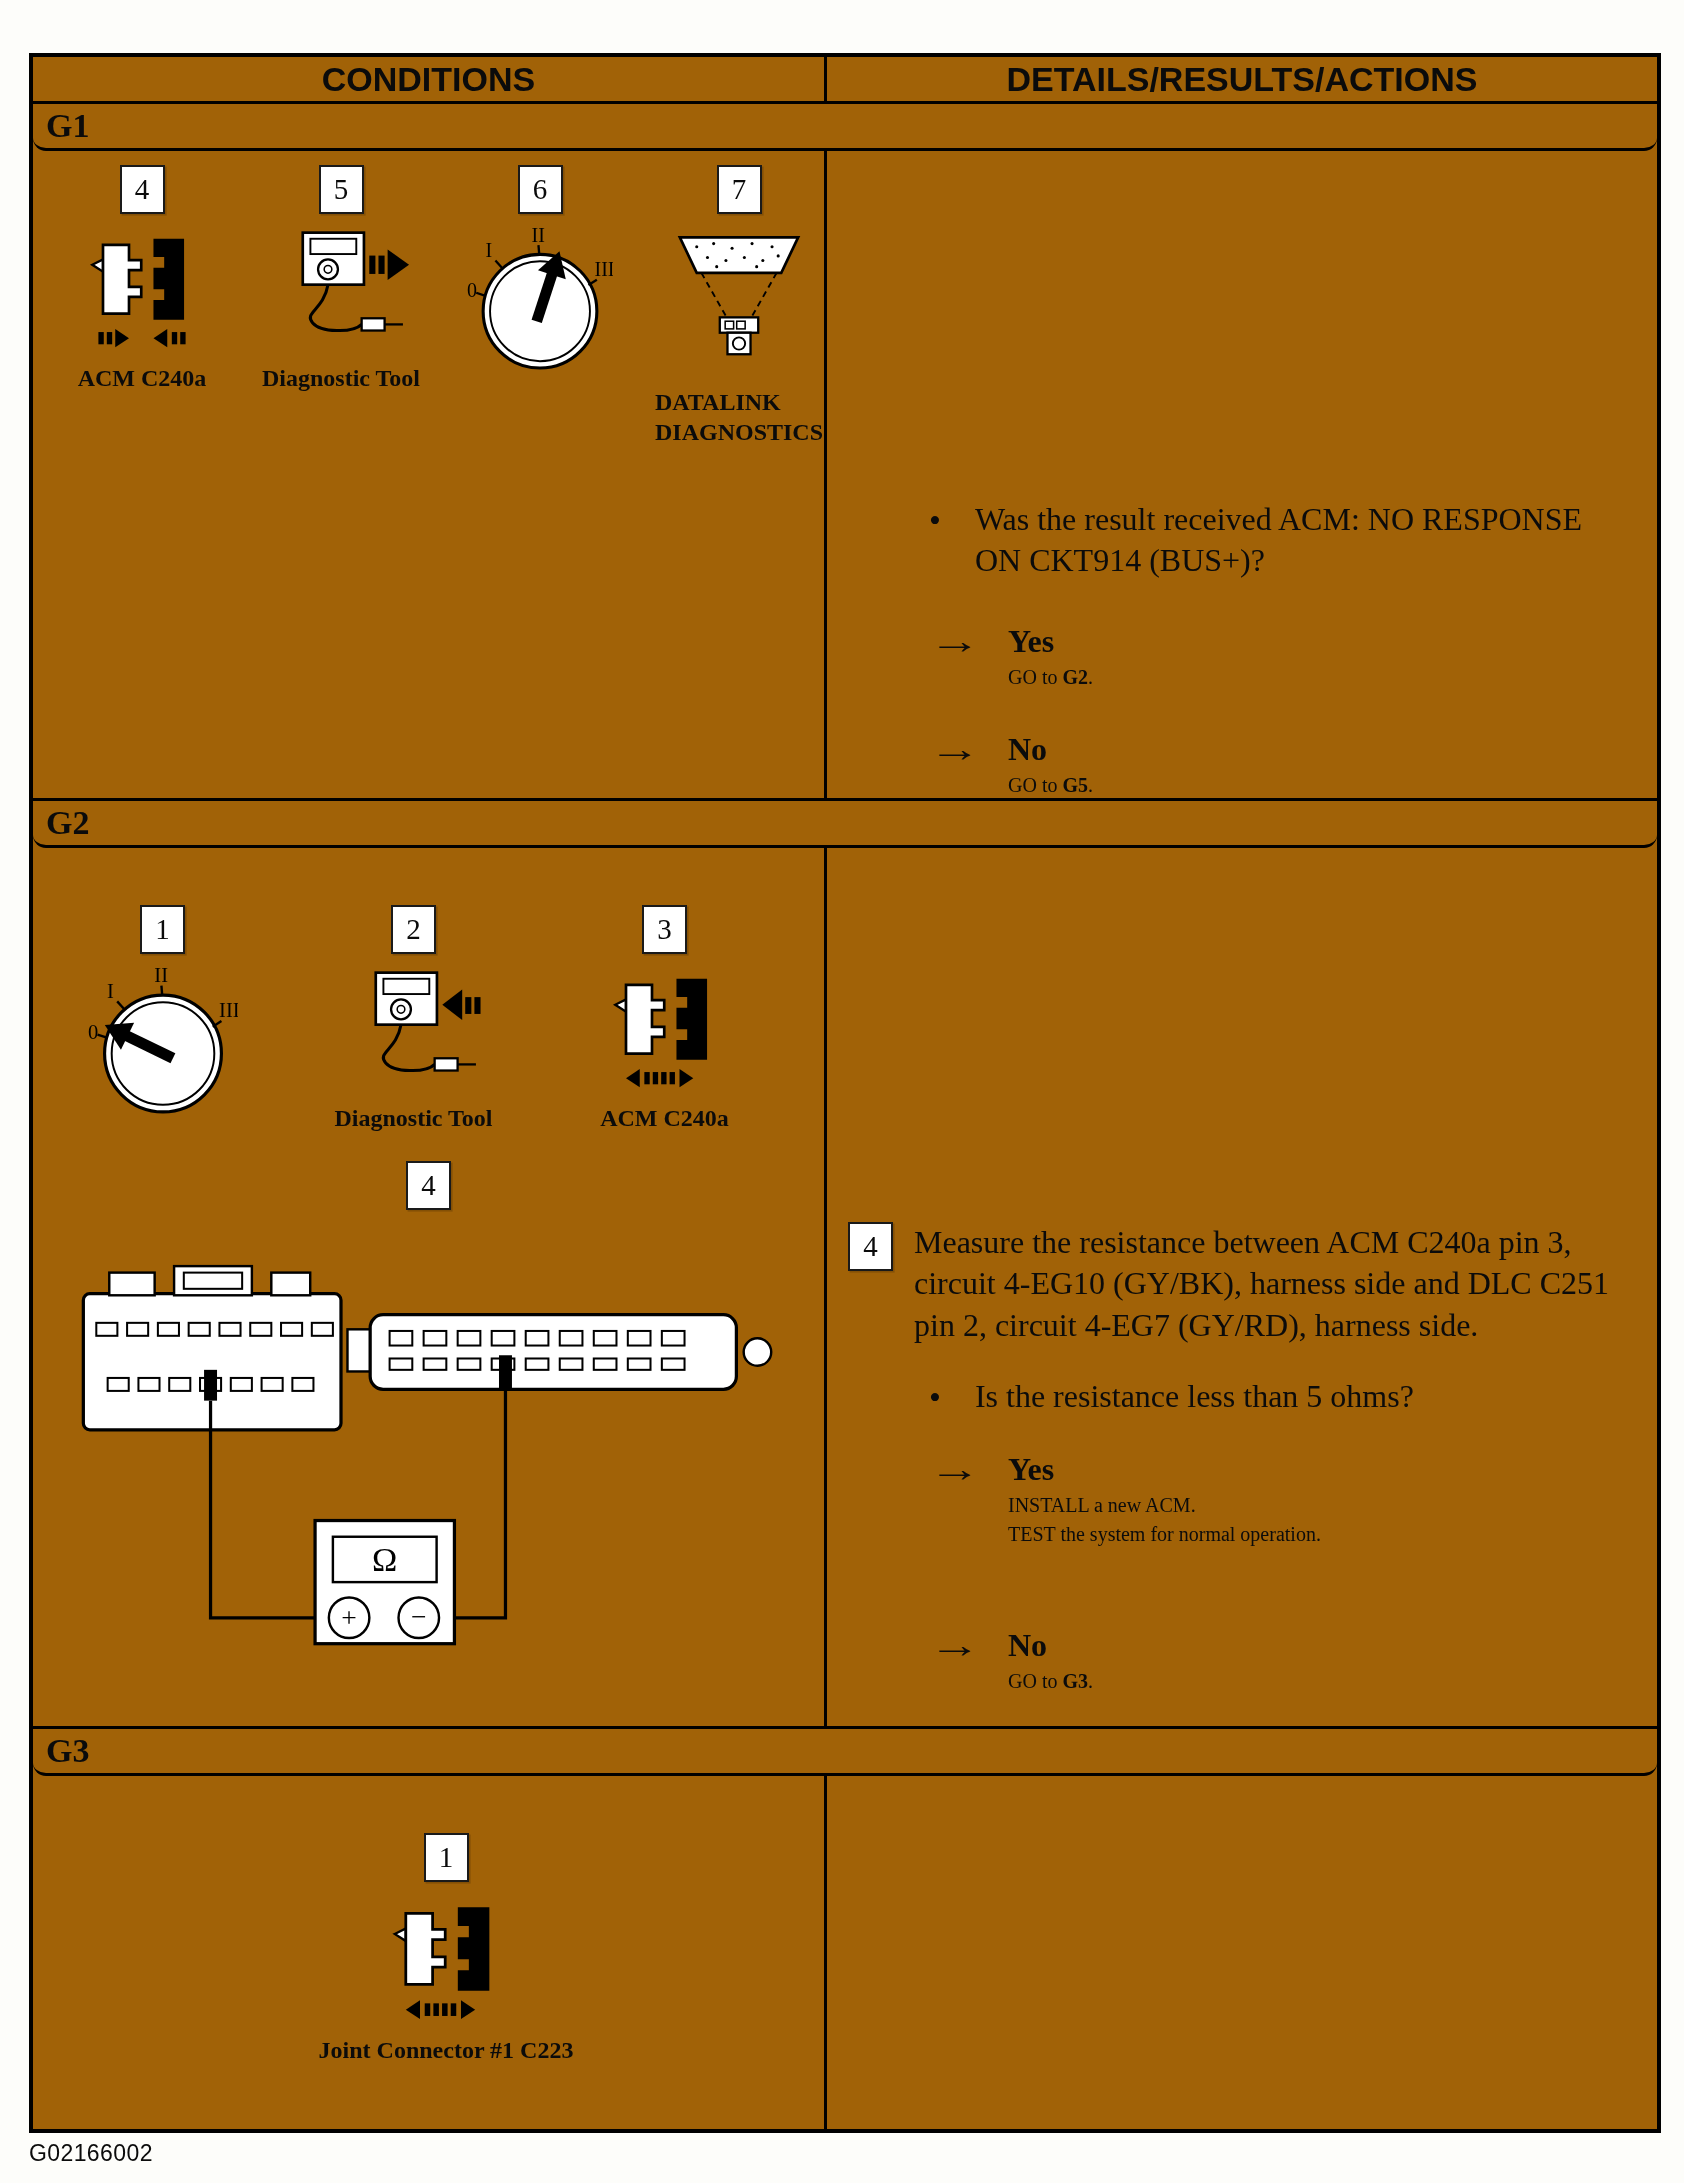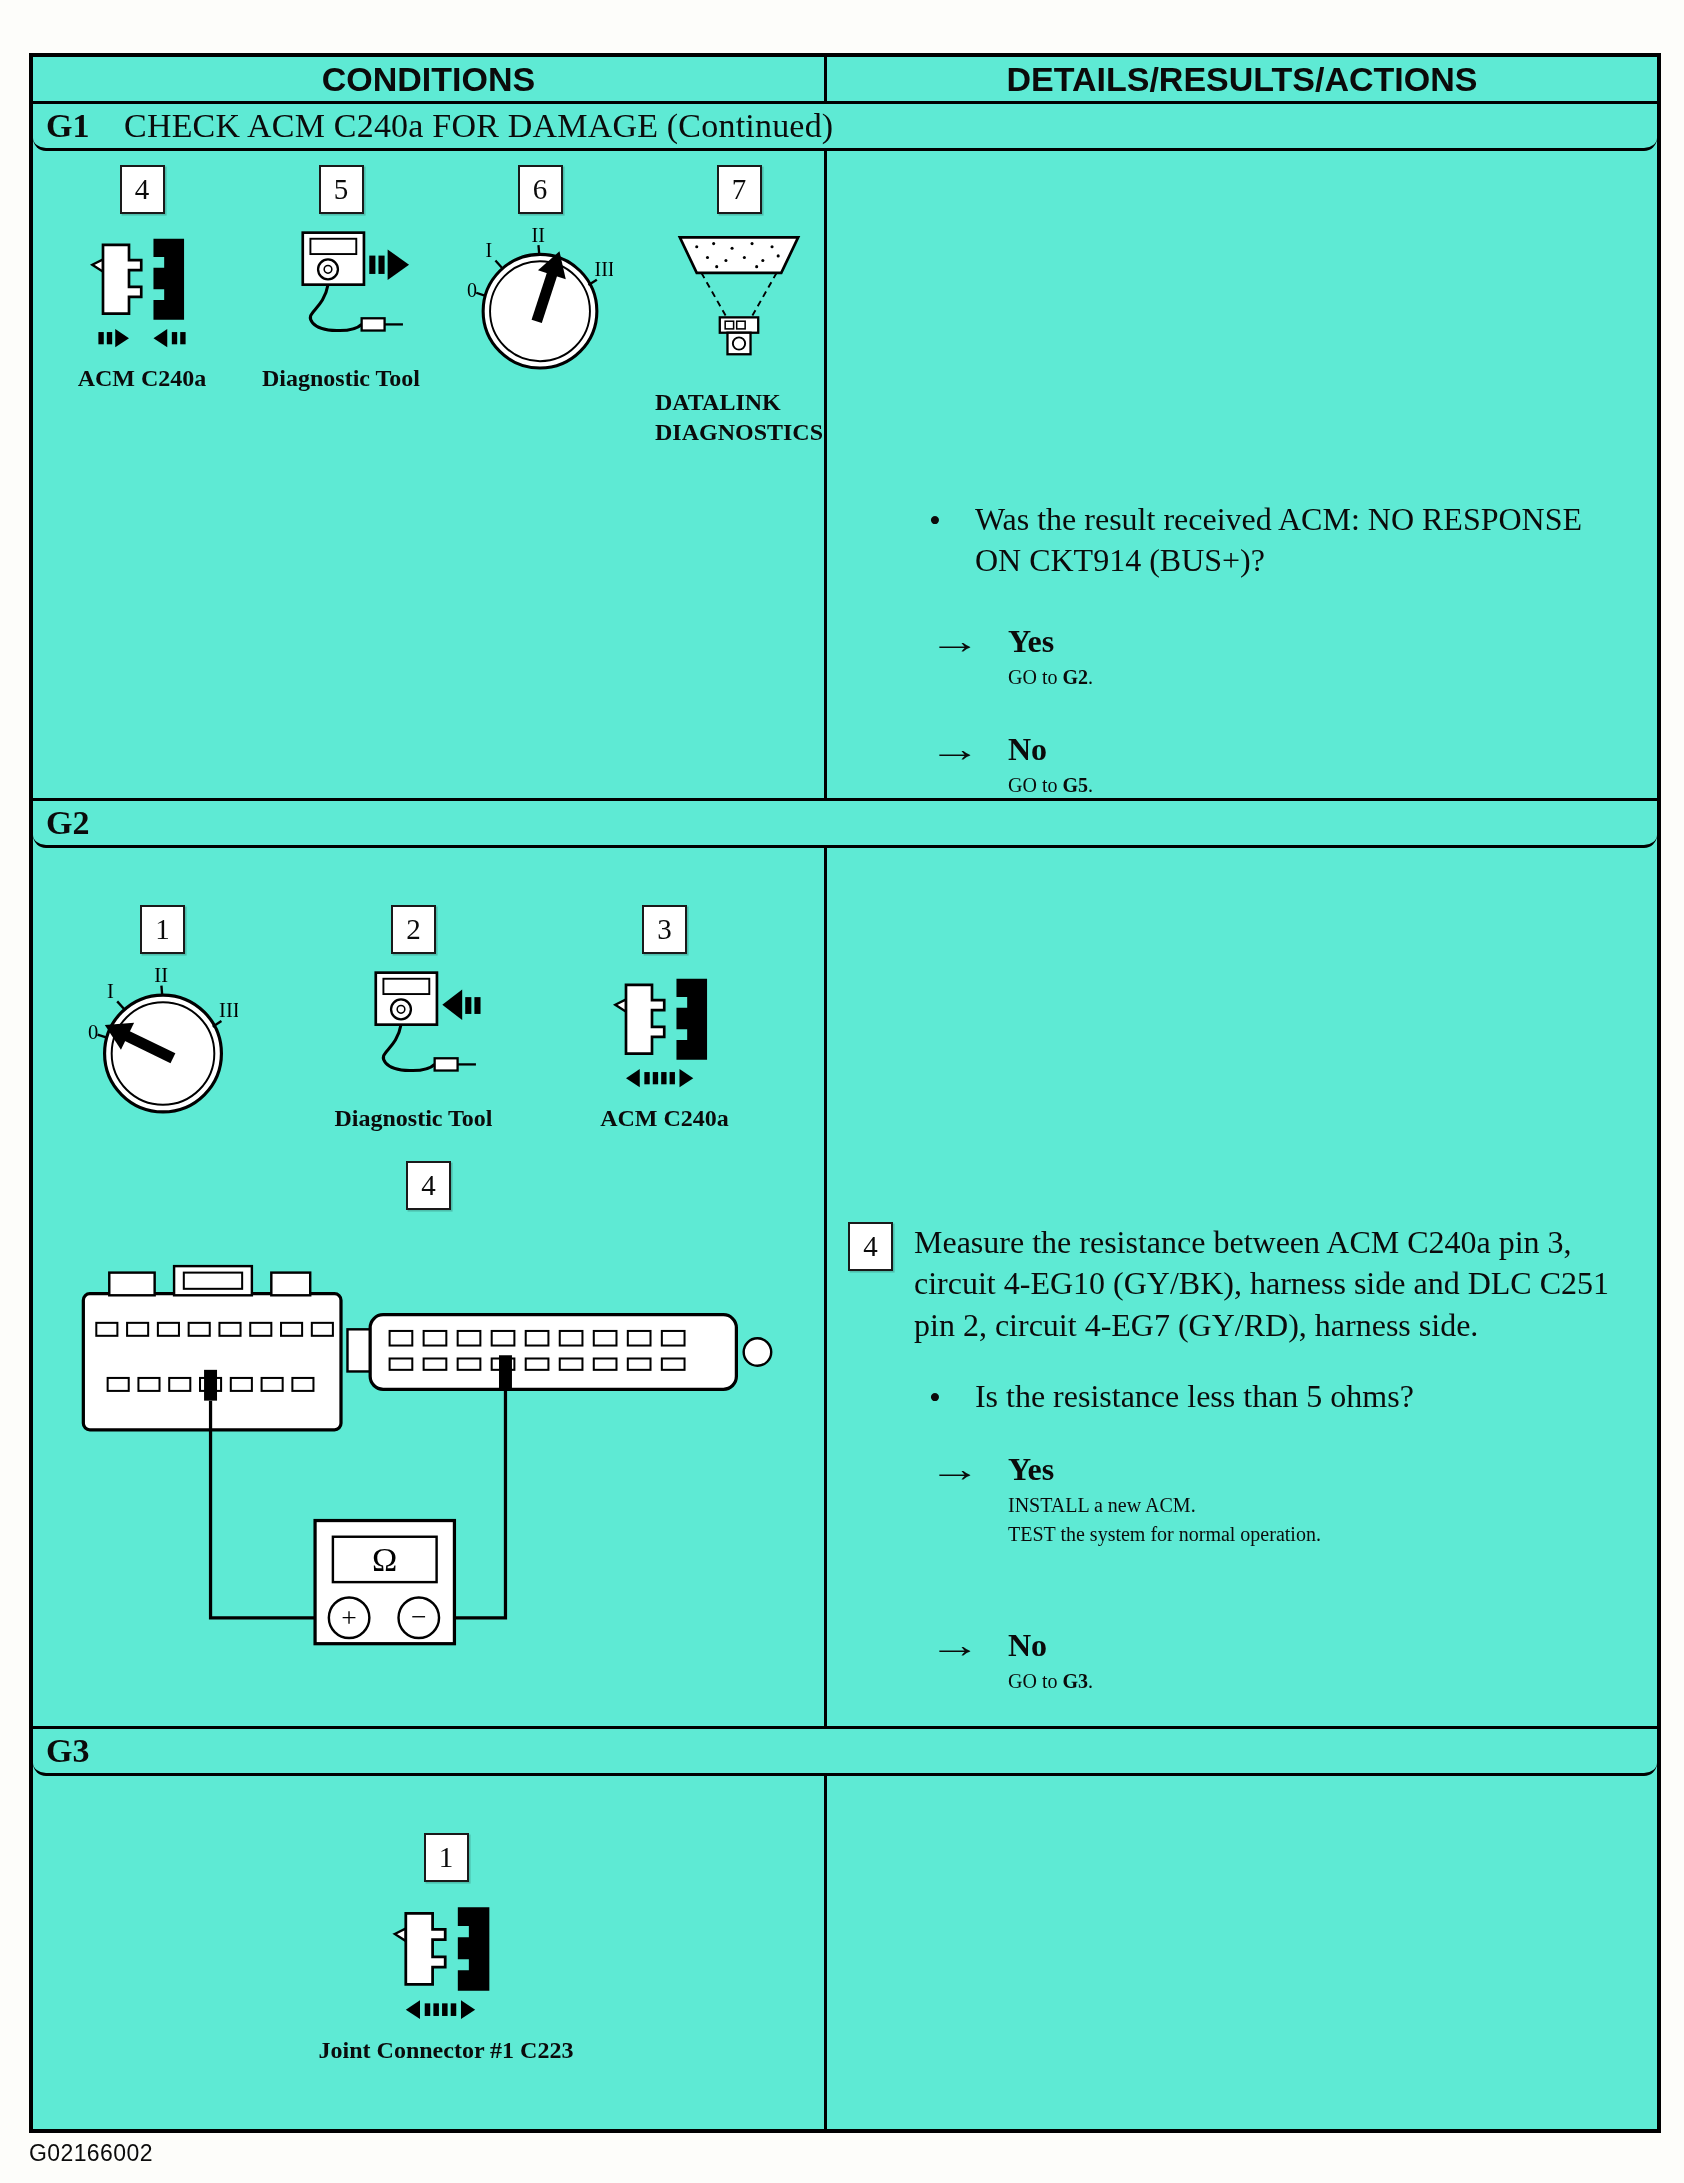--- a/index.html
+++ b/index.html
@@ -1,17 +1,17 @@
 <!DOCTYPE html>
 <html style="font-size:13px"><head>
 <meta charset="utf-8">
 <style>
   html,body{margin:0;padding:0;background:#e9e9e6;}
   .page{position:relative;width:1684px;height:2183px;background:#fdfdfa;font-family:"Liberation Serif",serif;color:#0b0b0b;overflow:hidden;}
-  .ptable{position:absolute;left:29px;top:53px;width:1624px;border:4px solid #000;background:#5eead4;}
+  .ptable{position:absolute;left:29px;top:53px;width:1624px;border:4px solid #000;background:#a16207;}
   .thead{display:grid;grid-template-columns:791px 1fr;border-bottom:3.2px solid #000;}
   .th{font-family:"Liberation Sans",sans-serif;font-weight:700;font-size:34px;text-align:center;padding:3.2px 0 1.6px;}
   .th.thr{border-left:3.2px solid #000;}
   .step-title{display:flex;align-items:baseline;border-bottom:3.2px solid #000;padding:3.2px 0 3.2px 13px;font-size:34px;line-height:1.1;border-radius:13px;}
   .step-id{font-weight:700;width:78px;flex:0 0 auto;}
   .step-name{letter-spacing:0.2px;}
   .step-body{display:grid;grid-template-columns:791px 1fr;border-bottom:3.2px solid #000;}
   .step-body.last{border-bottom:none;}
   .cell-right{border-left:3.2px solid #000;}
   .num-box{width:41px;height:45px;border:2.4px solid #1a1a1a;display:flex;align-items:center;justify-content:center;font-size:29px;background:#fff;box-shadow:1.6px 1.6px 0 rgba(0,0,0,.18);flex:0 0 auto;}
@@ -51,21 +51,20 @@
 <div class="page">
   <div class="ptable">
 
     <div class="thead">
       <div class="th">CONDITIONS</div>
       <div class="th thr">DETAILS/RESULTS/ACTIONS</div>
     </div>
 
     <div class="step-title">
       <span class="step-id">G1</span>
-      <span class="step-name">CHECK ACM C240a FOR DAMAGE (Continued)</span>
     </div>
     <div class="step-body" style="min-height:626px;">
       <div class="cell-left">
         <div class="icon-row g1-icons">
 
           <div class="icon-col">
             <div class="num-box">4</div>
             <svg viewBox="0 0 170 170" width="130" height="130">
               <polygon points="20,52 34,45 34,61" fill="#fff" stroke="#000" stroke-width="3"></polygon>
               <path d="M34 26 H68 V46 H84 V59 H68 V81 H84 V94 H68 V116 H34 Z" fill="#fff" stroke="#000" stroke-width="3.5"></path>

